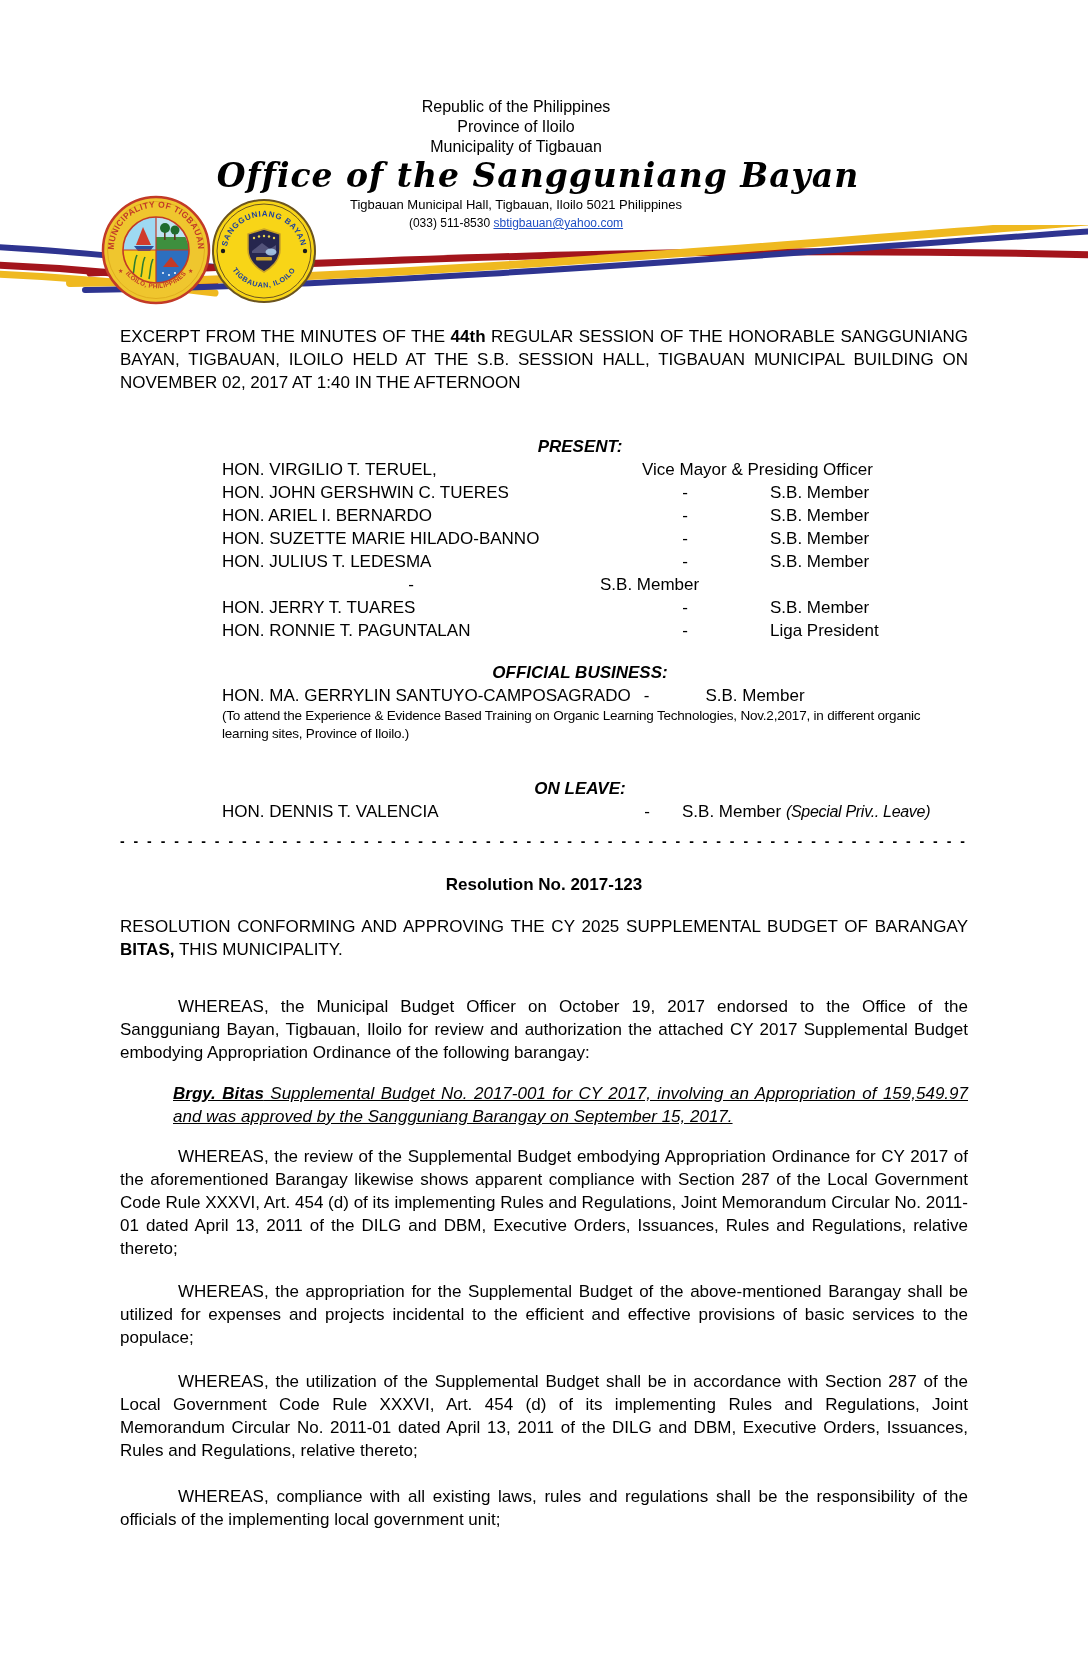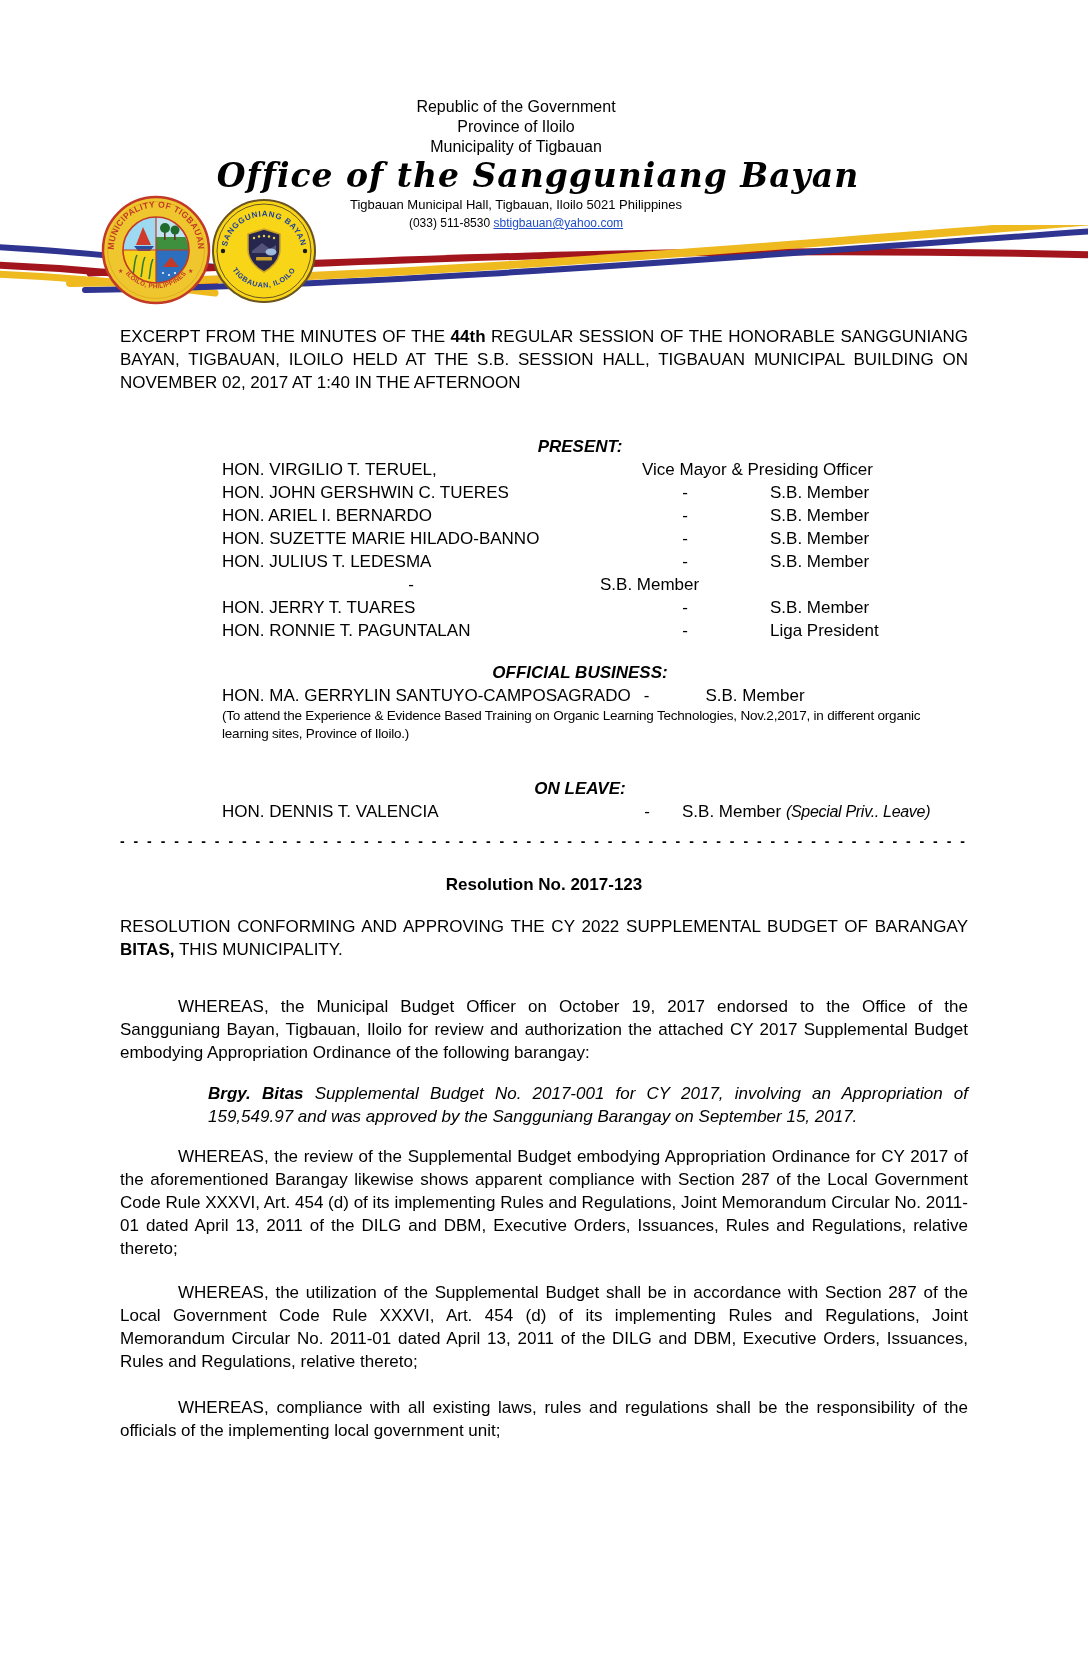--- a/index.html
+++ b/index.html
@@ -53,21 +53,21 @@
   .ol-row { margin-left: 102px; display: grid; grid-template-columns: 390px 70px 1fr; line-height: 23px; }
   .priv-note { font-style: italic; font-size: 16px; letter-spacing: -0.3px; }
   .dashed-sep {
     margin-top: 8px; font-size: 14px; font-weight: bold; letter-spacing: 2.5px;
     line-height: 20px; white-space: nowrap; overflow: hidden;
   }
   .res-no { margin-top: 22px; text-align: center; font-weight: bold; }
   .title-para { margin-top: 19px; }
   .whereas { text-indent: 58px; }
   .w1 { margin-top: 34px; }
-  .brgy { margin-top: 18px; margin-left: 88px; font-style: italic; }
+  .brgy { margin-top: 18px; margin-left: 53px; font-style: italic; text-decoration: underline; }
   .w2 { margin-top: 17px; }
   .w3 { margin-top: 20px; }
   .w4 { margin-top: 21px; }
   .w5 { margin-top: 23px; }
 </style>
 </head>
 <body>
 
 <div class="page">
 
@@ -140,21 +140,21 @@
     <rect x="44" y="58" width="16" height="3.5" rx="1" fill="#C9A227"></rect>
     <text font-family="Liberation Sans, sans-serif" font-size="8" font-weight="bold" fill="#1B3FA0" letter-spacing="0.8">
       <textPath href="#arcSbTop" xlink:href="#arcSbTop" startOffset="50%" text-anchor="middle">SANGGUNIANG BAYAN</textPath>
     </text>
     <text font-family="Liberation Sans, sans-serif" font-size="7.2" font-weight="bold" fill="#1B3FA0" letter-spacing="0.6">
       <textPath href="#arcSbBot" xlink:href="#arcSbBot" startOffset="50%" text-anchor="middle">TIGBAUAN, ILOILO</textPath>
     </text>
   </svg>
 
   <div class="header">
-    <div class="hline">Republic of the Government</div>
+    <div class="hline">Republic of the Philippines</div>
     <div class="hline">Province of Iloilo</div>
     <div class="hline">Municipality of Tigbauan</div>
     <div class="office-title">Office of the Sangguniang Bayan</div>
     <div class="addr">Tigbauan Municipal Hall, Tigbauan, Iloilo 5021 Philippines</div>
     <div class="contact"><span>(033) 511-8530 </span><span class="email">sbtigbauan@yahoo.com</span></div>
   </div>
 
   <div class="doc">
 
     <p class="para excerpt"><span>EXCERPT FROM THE MINUTES OF THE </span><span class="b">44th</span><span> REGULAR SESSION OF THE HONORABLE SANGGUNIANG  BAYAN, TIGBAUAN, ILOILO HELD AT THE S.B. SESSION HALL, TIGBAUAN MUNICIPAL BUILDING ON NOVEMBER 02, 2017 AT 1:40 IN THE AFTERNOON</span></p>
@@ -222,22 +222,23 @@
     <div class="ol-row">
       <span class="m-name">HON. DENNIS T. VALENCIA</span>
       <span class="m-dash">-</span>
       <span class="m-pos"><span>S.B. Member </span><span class="priv-note">(Special Priv.. Leave)</span></span>
     </div>
 
     <div class="dashed-sep">- - - - - - - - - - - - - - - - - - - - - - - - - - - - - - - - - - - - - - - - - - - - - - - - - - - - - - - - - - - - - - - - - - - - - - - -</div>
 
     <p class="para res-no">Resolution No. 2017-123</p>
 
-    <p class="para title-para"><span>RESOLUTION CONFORMING AND APPROVING THE CY 2022 SUPPLEMENTAL BUDGET OF BARANGAY </span><span class="b">BITAS,</span><span> THIS MUNICIPALITY.</span></p>
+    <p class="para title-para"><span>RESOLUTION CONFORMING AND APPROVING THE CY 2025 SUPPLEMENTAL BUDGET OF BARANGAY </span><span class="b">BITAS,</span><span> THIS MUNICIPALITY.</span></p>
 
     <p class="para whereas w1">WHEREAS, the Municipal Budget Officer on October 19, 2017 endorsed to the Office of the Sangguniang Bayan, Tigbauan, Iloilo for review and authorization the attached CY 2017 Supplemental Budget embodying Appropriation Ordinance of the following barangay:</p>
     <p class="para brgy"><span class="b i">Brgy. Bitas</span><span class="i"> Supplemental Budget No. 2017-001 for CY 2017, involving an Appropriation of 159,549.97 and was approved by the Sangguniang Barangay on September 15, 2017.</span></p>
     <p class="para whereas w2">WHEREAS, the review of the Supplemental Budget embodying Appropriation Ordinance for CY 2017 of the aforementioned Barangay likewise shows apparent compliance with Section 287 of the Local Government Code Rule XXXVI, Art. 454 (d) of its implementing Rules and Regulations, Joint Memorandum Circular No. 2011-01 dated April 13, 2011 of the DILG and DBM, Executive Orders, Issuances, Rules and Regulations, relative thereto;</p>
+    <p class="para whereas w3">WHEREAS, the appropriation for the Supplemental Budget of the above-mentioned Barangay shall be utilized for expenses and projects incidental to the efficient and effective provisions of basic services to the populace;</p>
     <p class="para whereas w4">WHEREAS, the utilization of the Supplemental Budget shall be in accordance with Section 287 of the Local Government Code Rule XXXVI, Art. 454 (d) of its implementing Rules and Regulations, Joint Memorandum Circular No. 2011-01 dated April 13, 2011 of the DILG and DBM, Executive Orders, Issuances, Rules and Regulations, relative thereto;</p>
     <p class="para whereas w5">WHEREAS, compliance with all existing laws, rules and regulations shall be the responsibility of the officials of the implementing local government unit;</p>
 
   </div>
 </div>
 
 </body></html>

